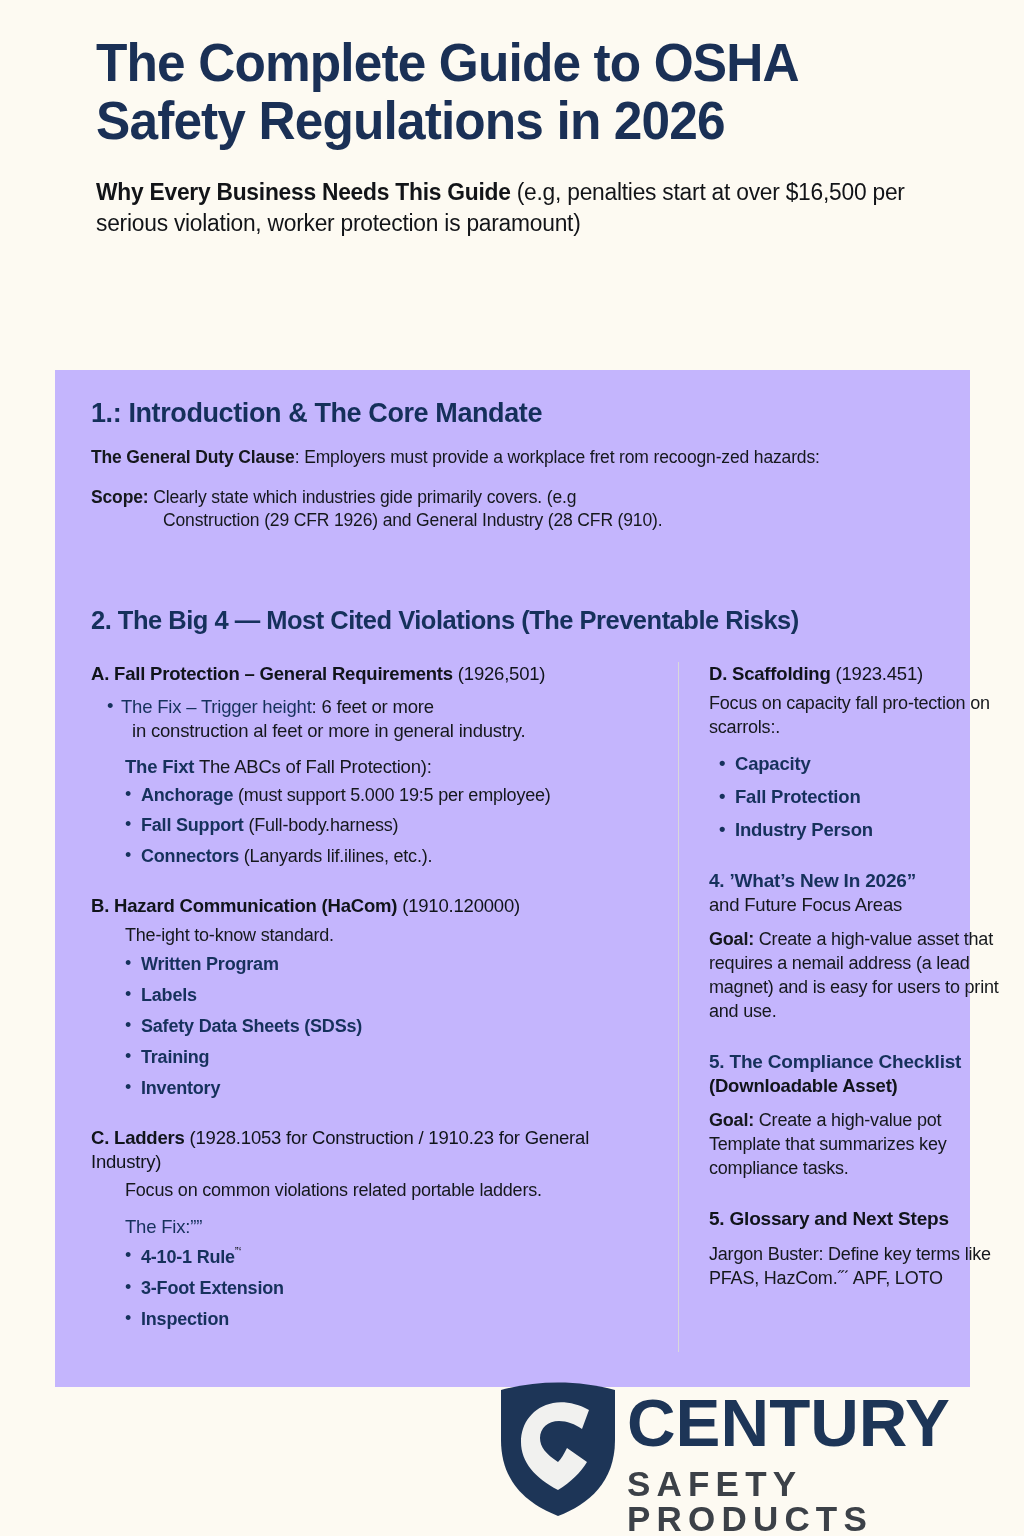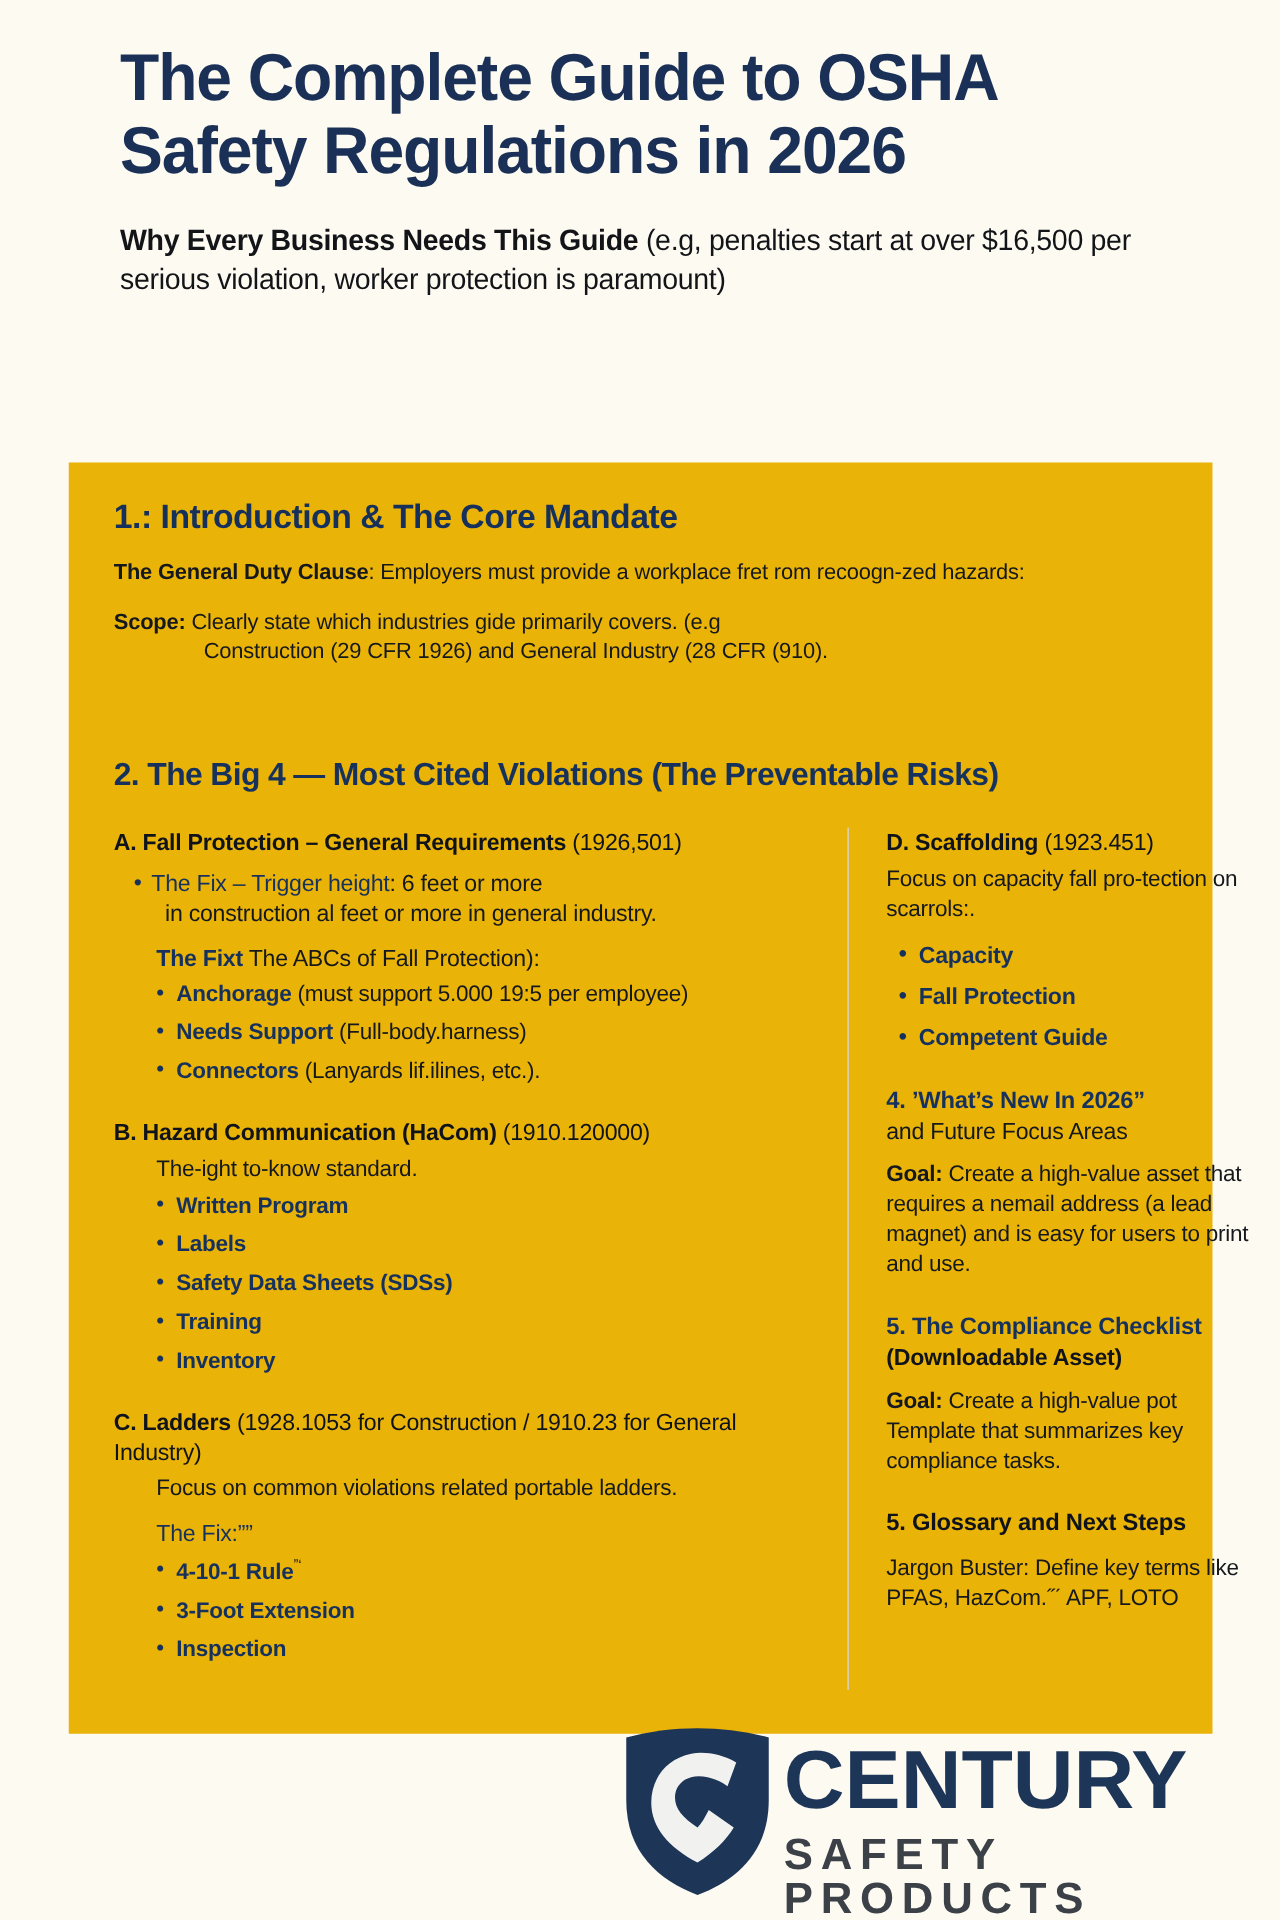--- a/index.html
+++ b/index.html
@@ -52,21 +52,21 @@
     font-weight: 700;
   }
 
   
   .panel {
     position: absolute;
     left: 55px;
     top: 370px;
     width: 915px;
     height: 1017px;
-    background: #eab308;
+    background: #c4b5fd;
   }
 
   .sec1 {
     position: absolute;
     left: 36px;
     top: 28px;
     width: 845px;
   }
   .h-sec {
     font-size: 27px;
@@ -330,21 +330,21 @@
 
         <div class="blk">
           <p class="blk-title"><b>A. Fall Protection – General Requirements</b><span> (1926,501)</span></p>
 
           <div class="bullet-one"><span class="navy">The Fix  –  Trigger height</span><span class="blackpart">: 6 feet or more</span><span class="line2">in construction al feet or more in general industry.</span></div>
 
           <p class="fixline"><b>The Fixt</b><span class="tail"> The ABCs of Fall Protection):</span></p>
 
           <ul class="b tight">
             <li><b>Anchorage</b><span class="plain"> (must support 5.000 19:5 per employee)</span></li>
-            <li><b>Needs Support</b><span class="plain"> (Full-body.harness)</span></li>
+            <li><b>Fall Support</b><span class="plain"> (Full-body.harness)</span></li>
             <li><b>Connectors</b><span class="plain"> (Lanyards  lif.ilines, etc.).</span></li>
           </ul>
         </div>
 
         <div class="gap-m"></div>
 
         <div class="blk">
           <p class="blk-title"><b>B. Hazard Communication (HaCom)</b><span> (1910.120000)</span></p>
           <p class="sub-note">The-ight to-know standard.</p>
           <ul class="b">
@@ -371,21 +371,21 @@
       </div>
 
       <div class="col-right">
 
         <p class="r-title"><b>D. Scaffolding</b><span> (1923.451)</span></p>
         <p class="r-body">Focus on capacity fall pro-tection on scarrols:.</p>
 
         <ul class="rb">
           <li>Capacity</li>
           <li>Fall Protection</li>
-          <li>Competent Guide</li>
+          <li>Industry Person</li>
         </ul>
 
         <div class="gap-m"></div>
 
         <p class="r-head"><span>4. ’What’s New In 2026”</span><span class="sub">and Future Focus Areas</span></p>
         <div class="gap-s"></div>
         <p class="r-body"><b>Goal:</b><span> Create a high-value asset that requires a nemail address (a lead magnet) and is easy for users to print and use.</span></p>
 
         <div class="gap-l"></div>
 

